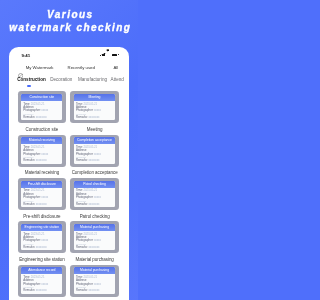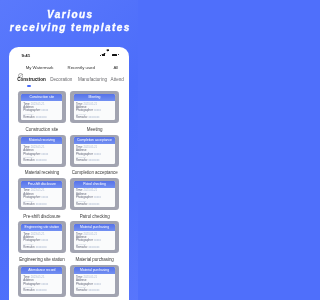--- a/index.html
+++ b/index.html
@@ -53,21 +53,21 @@
   .cap{position:absolute;width:48.7px;text-align:center;font-size:4.5px;color:#3c3c3c;
      white-space:nowrap;line-height:5px;letter-spacing:-0.05px;}
 </style>
 </head>
 <body>
 
 <div id="bg"></div>
 
 <div class="headline">
   <span>Various</span><br>
-  <span>receiving templates</span>
+  <span>watermark checking</span>
 </div>
 
 <div class="phone">
 
   <div class="sb">
     <div class="sb-time">9:41</div>
     <div class="sb-icons">
       <span class="bars">
         <i style="height:1.1px"></i>
           <i style="height:1.8px"></i>

